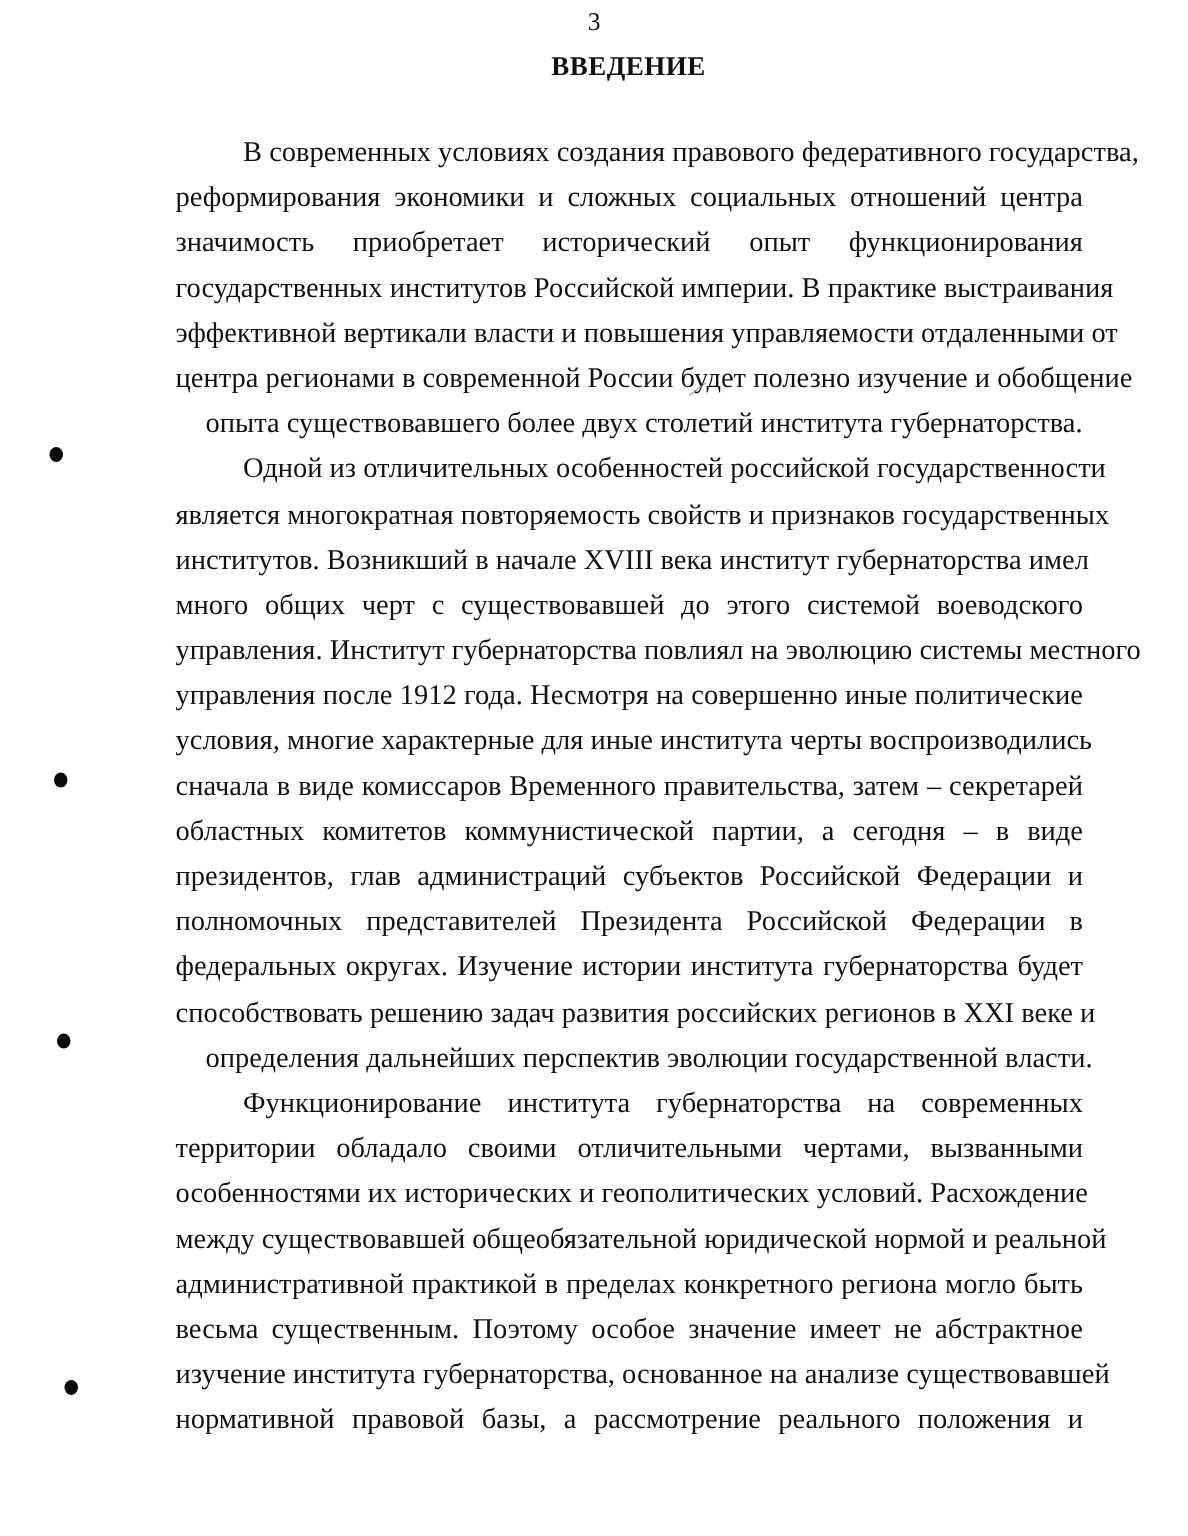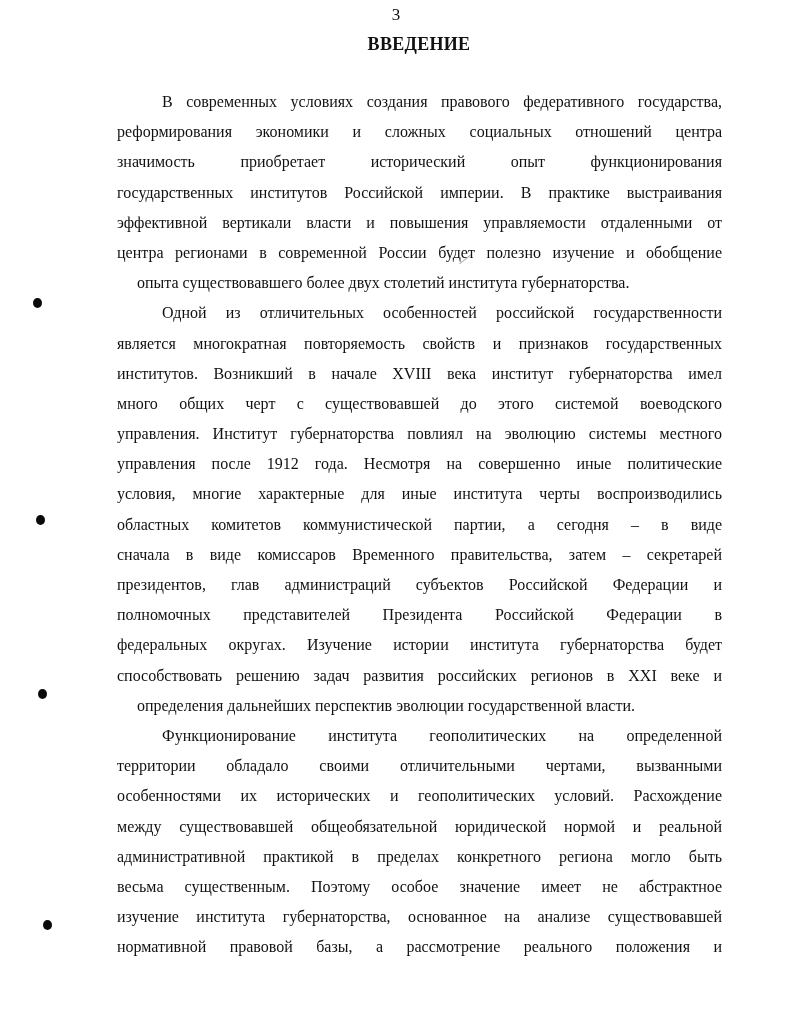--- a/index.html
+++ b/index.html
@@ -41,21 +41,21 @@
       font-size: 18px;
       font-weight: bold;
       line-height: 24px;
       letter-spacing: 0.3px;
     }
     .body-text {
       position: absolute;
       left: 117px;
       top: 87px;
       width: 605px;
-      font-size: 16px;
+      font-size: 19px;
       line-height: 30.2px;
     }
     .line {
       display: block;
       text-align: justify;
       text-align-last: justify;
       white-space: nowrap;
       height: 30.2px;
     }
     .line.last {
@@ -105,31 +105,31 @@
     </div>
 
     <div>
       <span class="line first">Одной из отличительных особенностей российской государственности</span>
       <span class="line">является многократная повторяемость свойств и признаков государственных</span>
       <span class="line">институтов. Возникший в начале XVIII века институт губернаторства имел</span>
       <span class="line">много общих черт с существовавшей до этого системой воеводского</span>
       <span class="line">управления. Институт губернаторства повлиял на эволюцию системы местного</span>
       <span class="line">управления после 1912 года. Несмотря на совершенно иные политические</span>
       <span class="line">условия, многие характерные для иные института черты воспроизводились</span>
+      <span class="line">сначала в  виде комиссаров Временного правительства, затем – секретарей</span>
       <span class="line">областных комитетов коммунистической партии, а сегодня – в виде</span>
-      <span class="line">сначала в  виде комиссаров Временного правительства, затем – секретарей</span>
       <span class="line">президентов, глав администраций субъектов Российской Федерации и</span>
       <span class="line">полномочных представителей Президента Российской Федерации в</span>
       <span class="line">федеральных округах. Изучение истории института губернаторства будет</span>
       <span class="line">способствовать решению задач развития российских регионов в XXI веке и</span>
       <span class="line last">определения дальнейших перспектив эволюции государственной власти.</span>
     </div>
 
     <div>
-      <span class="line first">Функционирование института геополитических на определенной</span>
+      <span class="line first">Функционирование института губернаторства на современных</span>
       <span class="line">территории обладало своими отличительными чертами, вызванными</span>
       <span class="line">особенностями их исторических и геополитических условий. Расхождение</span>
       <span class="line">между существовавшей общеобязательной юридической нормой и реальной</span>
       <span class="line">административной практикой в пределах конкретного региона могло быть</span>
       <span class="line">весьма существенным. Поэтому особое значение имеет не абстрактное</span>
       <span class="line">изучение института губернаторства, основанное на анализе существовавшей</span>
       <span class="line">нормативной правовой базы, а рассмотрение реального положения и</span>
     </div>
 
   </div>

